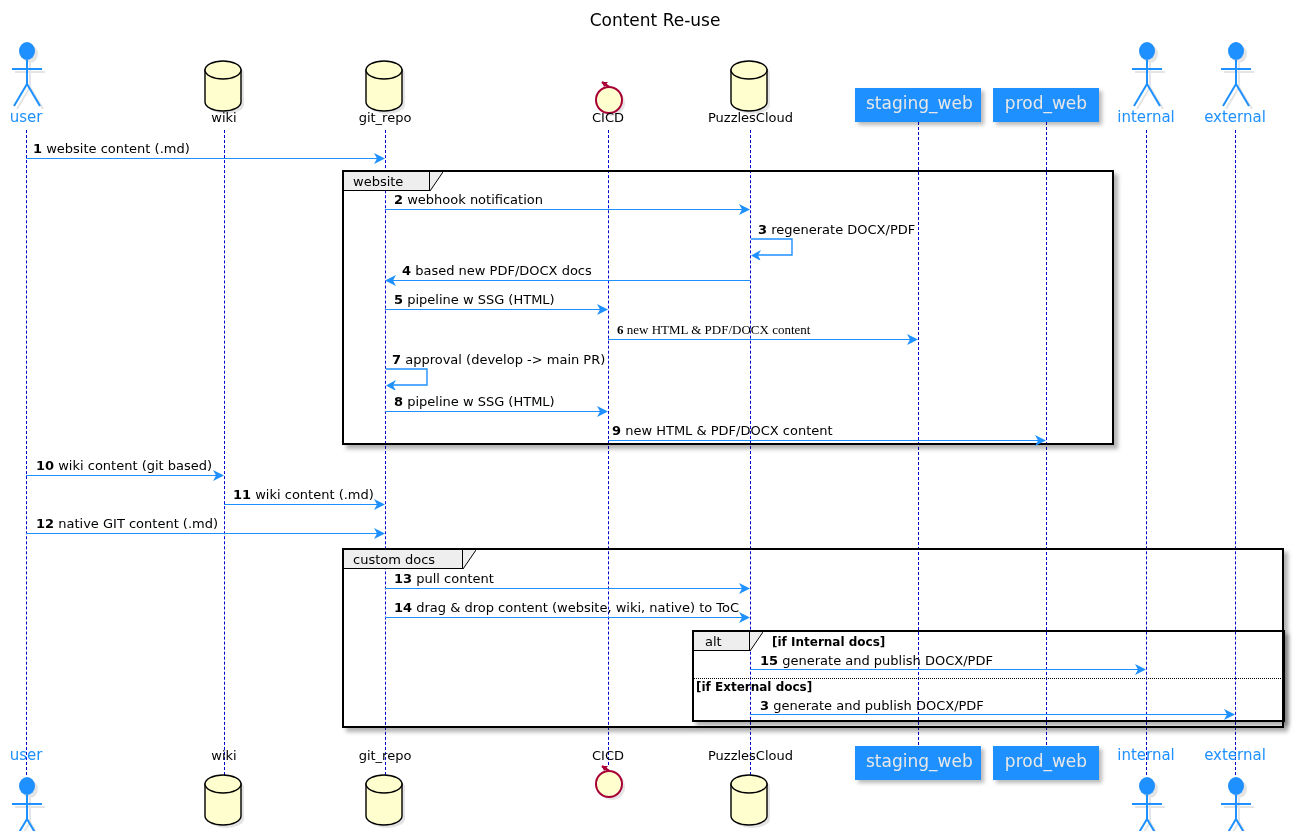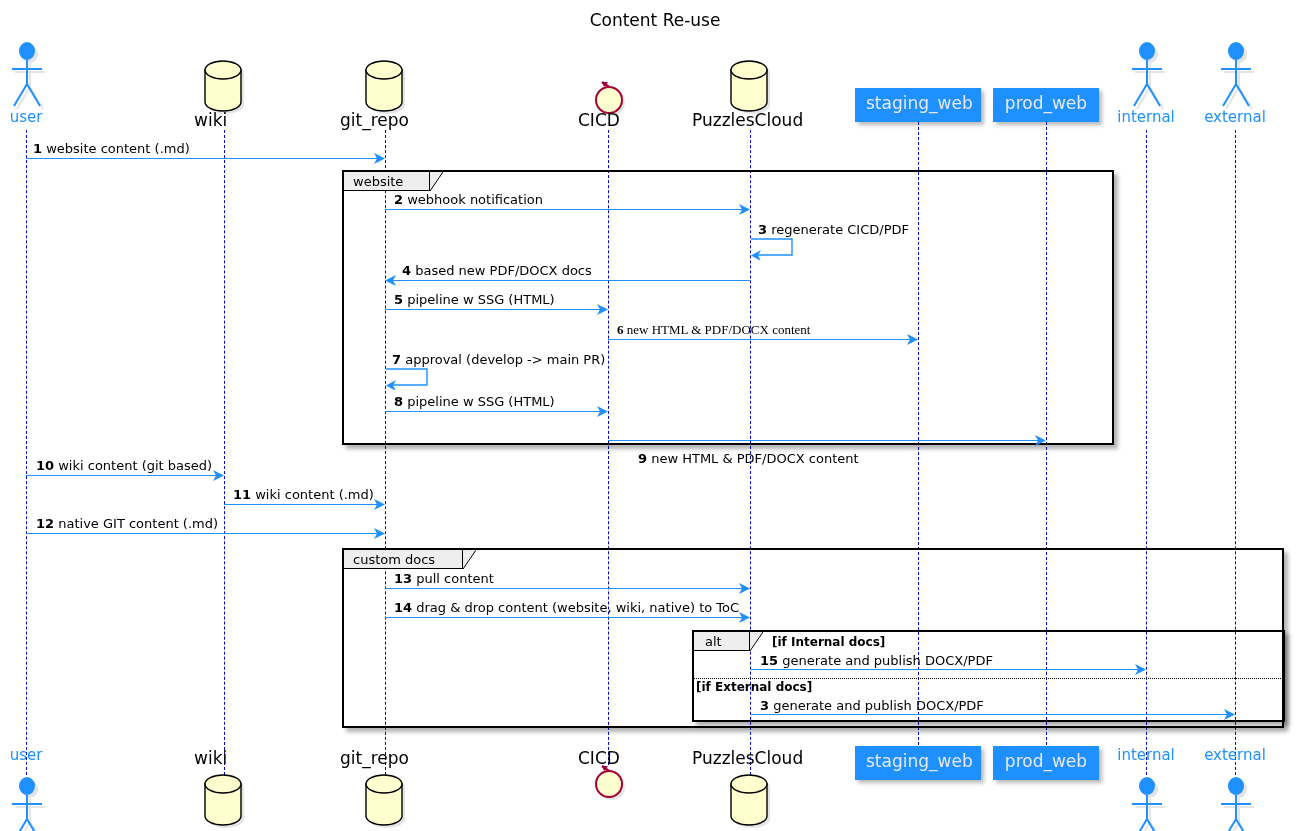--- a/index.html
+++ b/index.html
@@ -52,22 +52,22 @@
   }
   
   .db {
     position: absolute;
     width: 44px;
     height: 54px;
   }
   .db svg { display: block; }
   .plain-label {
     position: absolute;
-    text-align: left;
-    font-size: 17px;
+    text-align: center;
+    font-size: 13px;
     color: #000000;
     white-space: nowrap;
     font-family: "DejaVu Sans", sans-serif;
   }
   
   .control {
     position: absolute;
     width: 34px;
     height: 38px;
   }
@@ -338,21 +338,21 @@
   </div>
 
   <div class="loop" style="left:750px; top:238px;">
     <svg width="52" height="22" viewBox="0 0 52 22">
       <path d="M1,1 L42,1 L42,17 L8,17" fill="none" stroke="#1E90FF" stroke-width="1.4"></path>
       <polygon points="11,12 1,17.5 11,23 8,17.5" fill="#1E90FF"></polygon>
     </svg>
   </div>
   <div class="msg-label" style="left:758px; top:222px;">
     <span class="msg-num">3</span>
-    <span>regenerate CICD/PDF</span>
+    <span>regenerate DOCX/PDF</span>
   </div>
 
   <div class="arrow-line" style="left:393px; top:280px; width:357px;"></div>
   <div class="arrow-head" style="left:385px; top:275px;">
     <svg width="11" height="11" viewBox="0 0 11 11">
         <polygon points="11,0 0,5.5 11,11 8,5.5" fill="#1E90FF"></polygon>
       </svg>
   </div>
   <div class="msg-label" style="left:402px; top:263px;">
     <span class="msg-num">4</span>
@@ -402,21 +402,21 @@
     <span class="msg-num">8</span>
     <span>pipeline w SSG (HTML)</span>
   </div>
 
   <div class="arrow-line" style="left:608px; top:440px; width:430px;"></div>
   <div class="arrow-head" style="left:1035px; top:435px;">
     <svg width="11" height="11" viewBox="0 0 11 11">
         <polygon points="0,0 11,5.5 0,11 3,5.5" fill="#1E90FF"></polygon>
       </svg>
   </div>
-  <div class="msg-label" style="left:638px; top:423px;margin-top:28px;">
+  <div class="msg-label" style="left:612px; top:423px;">
     <span class="msg-num">9</span>
     <span>new HTML &amp; PDF/DOCX content</span>
   </div>
 
   <div class="arrow-line" style="left:26px; top:475px; width:190px;"></div>
   <div class="arrow-head" style="left:213px; top:470px;">
     <svg width="11" height="11" viewBox="0 0 11 11">
         <polygon points="0,0 11,5.5 0,11 3,5.5" fill="#1E90FF"></polygon>
       </svg>
   </div>

